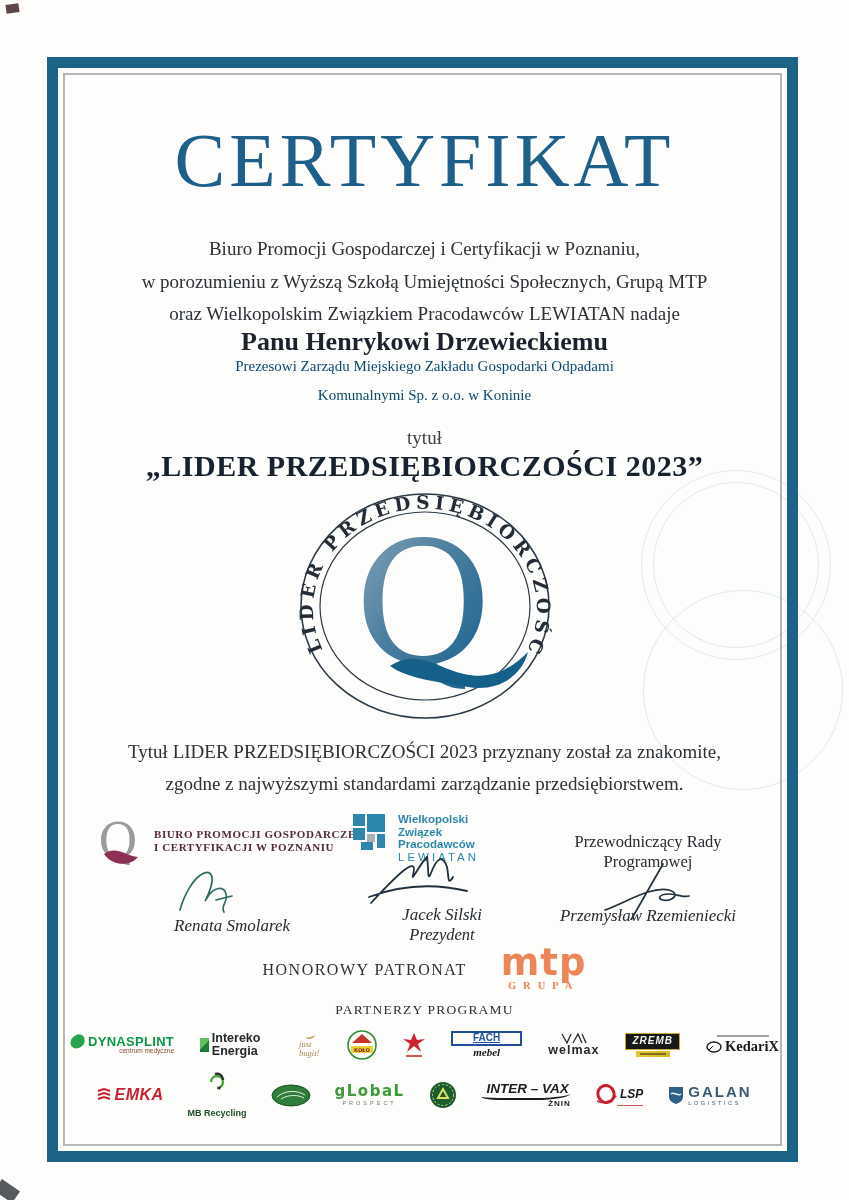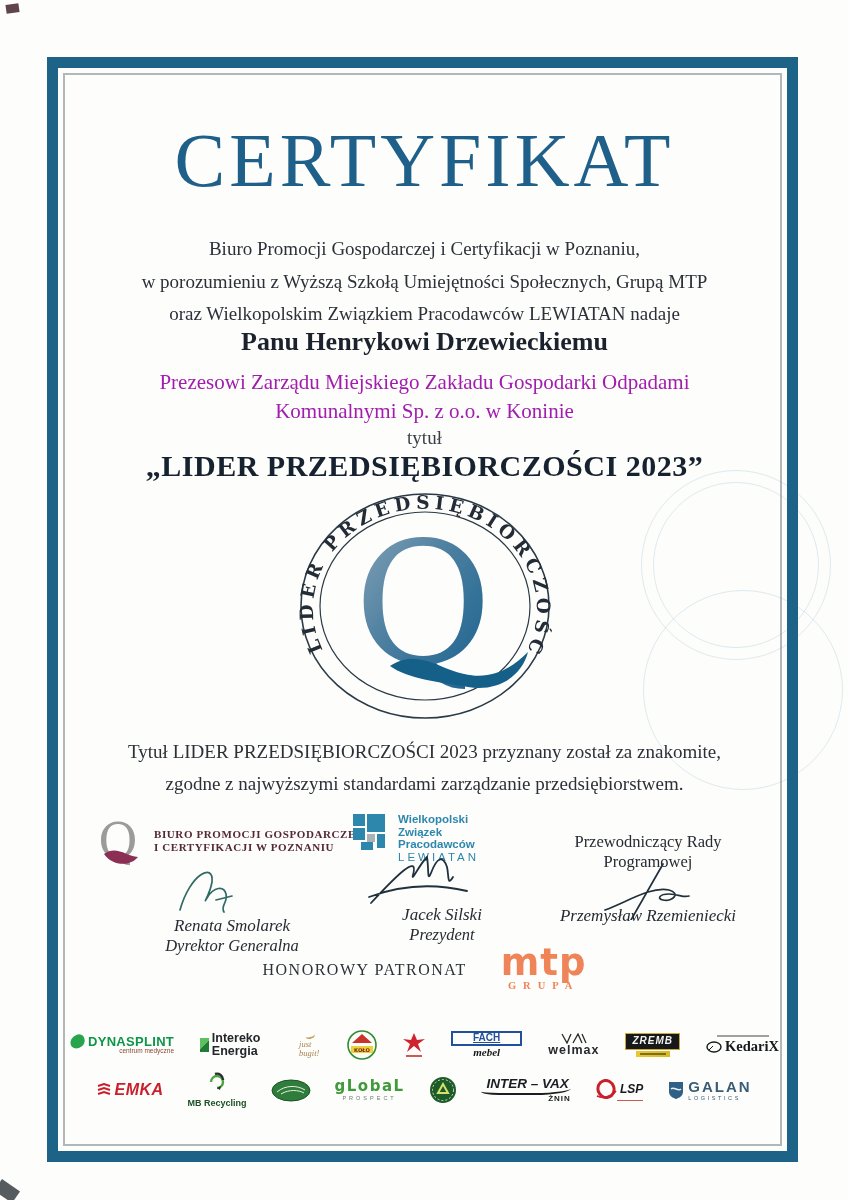--- a/index.html
+++ b/index.html
@@ -20,21 +20,21 @@
   .artifact-tl { position:absolute; left:6px; top:4px; width:13px; height:9px;
                  background:#43232a; transform:rotate(-8deg); opacity:.85; }
   .artifact-bl { position:absolute; left:-4px; top:1184px; width:22px; height:14px;
                  background:#2a3238; transform:rotate(35deg); opacity:.8; }
 
   .center { position:absolute; left:0; width:849px; text-align:center; }
 
   .title { top:122px; font-size:76px; line-height:1; color:#1f608a; letter-spacing:4px; }
   .intro { top:233px; font-size:19px; line-height:32.5px; color:#2c3038; }
   .recipient { top:327px; font-size:26px; font-weight:bold; color:#1c222d; }
-  .role { top:368px; font-size:21px; line-height:29px; color:#a21caf; }
+  .role { top:352px; font-size:15px; line-height:29px; color:#0c4a6e; }
   .tytul { top:427px; font-size:19px; color:#3a3f47; }
   .award { top:449px; font-size:30px; font-weight:600; color:#162230; letter-spacing:.5px; }
   .statement { top:736px; font-size:19px; line-height:32px; color:#2c3038; }
 
   .seal-wrap { position:absolute; top:490px; left:50%; transform:translateX(-50%); }
 
   
   .sig-block { position:absolute; }
   .sig-left { left:92px; top:816px; width:280px; }
   .sig-left .logo-row { display:flex; align-items:flex-start; gap:8px; text-align:left; }
@@ -88,21 +88,21 @@
               font-size:11px; color:#15181c; margin-top:1px;text-align:center; }
   .welmax-name { font-size:12.5px; font-weight:800; color:#26292d; letter-spacing:1px; }
   .zremb-box { background:#17181a; color:#f3f3ef; font-size:10px; font-weight:800; font-style:italic;
                padding:2px 6px; border:1px solid #caa83a; letter-spacing:1px; }
   .zremb-strip { width:34px; height:6px; margin-top:1px;
                background:linear-gradient(90deg,#e8c92e, #d9ba24); position:relative; }
   .zremb-strip::after { content:""; position:absolute; left:4px; right:4px; top:2px; height:2px; background:rgba(40,40,30,.55); }
   .kedarix-name { font-size:14.5px; font-weight:800; color:#15181c; font-family:"Liberation Serif",serif; }
 
   .emka-name { font-size:16px; font-weight:800; font-style:italic; color:#c8202c; letter-spacing:.5px; }
-  .mb-name { font-size:9px; font-weight:800; color:#1c4f24; margin-top:9px; }
+  .mb-name { font-size:9px; font-weight:800; color:#1c4f24; margin-top:19px; }
   .global-name { font-size:15px; font-weight:800; color:#3f9b3a; letter-spacing:1.5px;
                  font-family:"DejaVu Sans",sans-serif; }
   .global-sub { font-size:5.5px; color:#6f7a6f; letter-spacing:3px; margin-top:1px; }
   .intervax-name { font-size:13.5px; font-weight:800; font-style:italic; color:#1a1d21;
                    border-bottom:2px solid #1a1d21; border-radius:0 0 40% 20%; padding:0 2px 1px 6px; }
   .intervax-sub { font-size:8px; font-weight:800; color:#1a1d21; align-self:flex-end; letter-spacing:1px; }
   .lsp-name { font-size:12px; font-weight:800; font-style:italic; color:#15181c; }
   .galan-name { font-size:15px; font-weight:800; color:#3a5d77; letter-spacing:2px; }
   .galan-sub { font-size:5.5px; color:#3a5d77; letter-spacing:2.6px; margin-top:1px; }
 
@@ -176,21 +176,20 @@
       </svg>
       <div class="org-caps">
         <div>BIURO PROMOCJI GOSPODARCZEJ</div>
         <div>I CERTYFIKACJI W POZNANIU</div>
       </div>
     </div>
     <svg class="sig-ink" width="120" height="56" viewBox="0 0 120 56">
       <path d="M8,50 C18,14 42,2 40,22 C38,34 30,46 35,38 C42,26 52,26 54,34 C56,43 48,46 52,52 M44,40 L60,36" fill="none" stroke="#2f6b63" stroke-width="1.7" stroke-linecap="round"></path>
     </svg>
     <div class="sig-name">Renata Smolarek</div>
-    <div class="sig-role">Dyrektor Generalna</div>
   </div>
 
   <div class="sig-block sig-mid">
     <div class="logo-row">
       <svg width="40" height="40" viewBox="0 0 40 40">
         <rect x="1" y="1" width="12" height="12" fill="#2d87ad"></rect>
         <rect x="15" y="1" width="18" height="18" fill="#2d87ad"></rect>
         <rect x="1" y="15" width="12" height="12" fill="#2d87ad"></rect>
         <rect x="15" y="21" width="8" height="8" fill="#a9b2b4"></rect>
         <rect x="25" y="21" width="8" height="14" fill="#2d87ad"></rect>
@@ -219,20 +218,21 @@
   </div>
 
   <div class="center patronat">
     <span class="patronat-label">HONOROWY PATRONAT</span>
     <span>
       <div class="mtp">mtp</div>
       <div class="mtp-sub">GRUPA</div>
     </span>
   </div>
 
+  <div class="center partners-heading">PARTNERZY PROGRAMU</div>
 
   <div class="prow prow1">
 
     <span class="plogo">
       <span class="row">
         <span class="dyna-icon"></span>
         <span class="dyna-name">DYNASPLINT</span>
       </span>
       <span class="dyna-sub">centrum medyczne</span>
     </span>

